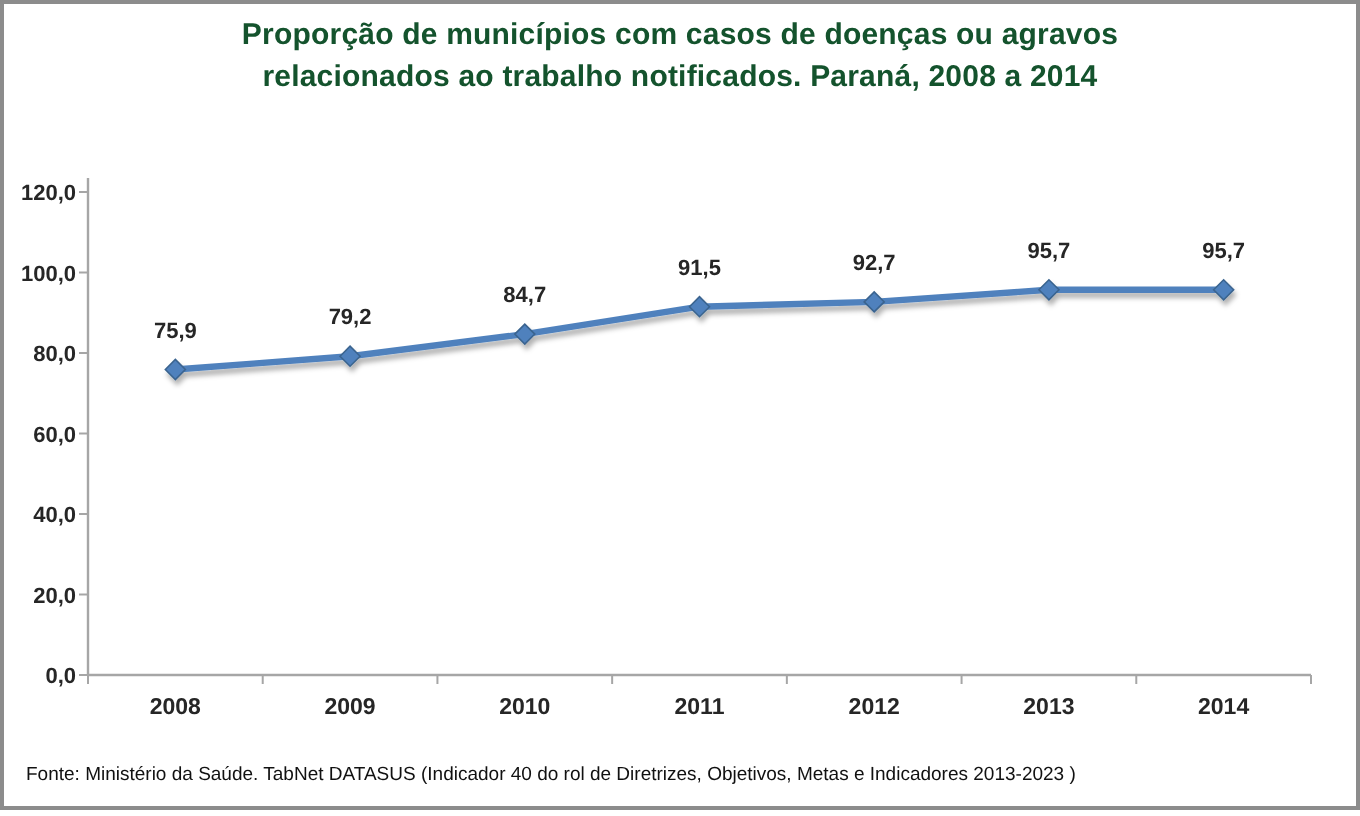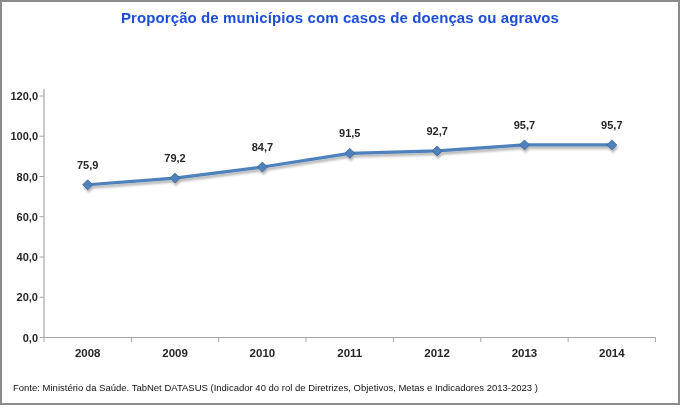--- a/index.html
+++ b/index.html
@@ -23,21 +23,21 @@
     border: 2px solid #8c8c8c;
     pointer-events: none;
   }
   .chart-title {
     position: absolute;
     left: 0; top: 7px;
     width: 680px;
     text-align: center;
     font-size: 15px;
     font-weight: 700;
-    color: #1d4ed8;
+    color: #14532d;
     line-height: 21px;
     letter-spacing: 0.1px;
   }
   .source-note {
     position: absolute;
     left: 13px;
     top: 382px;
     width: 650px;
     font-size: 9.5px;
     color: #111111;
@@ -52,20 +52,21 @@
     fill: #262626;
   }
 </style>
 </head>
 <body>
 
 <div id="canvas">
 
   <div class="chart-title">
     <div>Proporção de municípios com casos de doenças ou agravos</div>
+    <div>relacionados ao trabalho notificados. Paraná, 2008 a 2014</div>
   </div>
 
   <svg id="chart-svg" width="680" height="408" viewBox="0 0 680 408">
       <defs>
         <filter id="lineShadow" x="-20%" y="-60%" width="140%" height="260%">
           <feDropShadow dx="1" dy="2.5" stdDeviation="1.3" flood-color="#000000" flood-opacity="0.30"></feDropShadow>
         </filter>
       </defs>
       <text x="38" y="341.5" text-anchor="end" font-size="11">0,0</text>
       <line x1="39.5" y1="337.5" x2="44" y2="337.5" stroke="#A6A6A6" stroke-width="1"></line>

